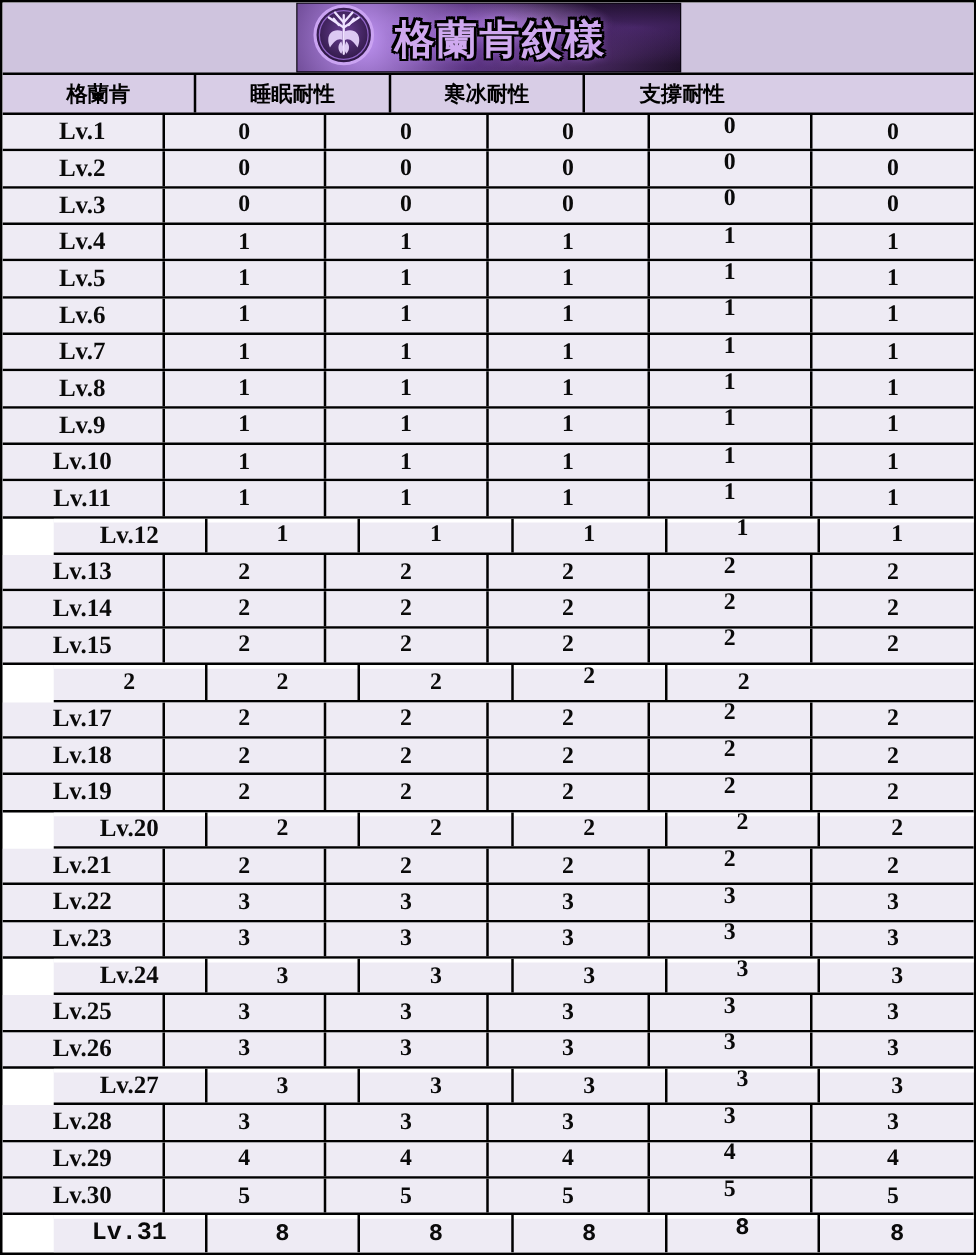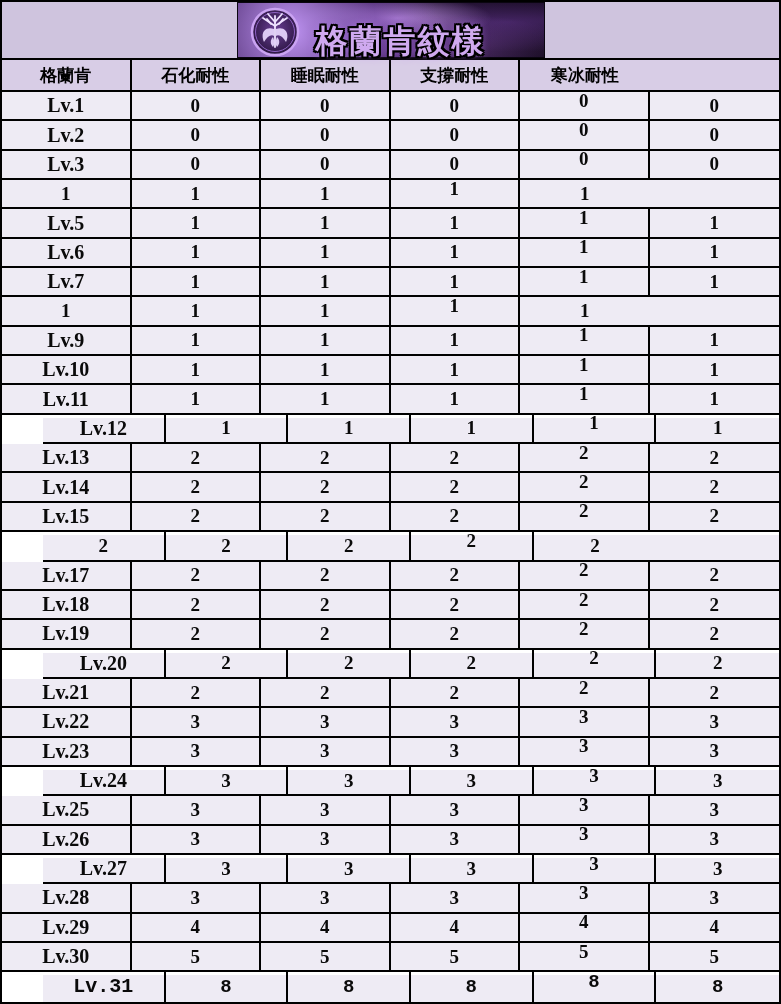--- a/index.html
+++ b/index.html
@@ -8,42 +8,42 @@
     border:2px solid #000; background:#fff; overflow:hidden;
     font-family:"Liberation Serif","DejaVu Serif",serif;
   }
   
   .banner-row {
     height:56px; background:#cfc4de; border-bottom:2px solid #000;
     display:flex; align-items:center; justify-content:center;
     position:relative; z-index:4;
   }
   .banner {
-    width:306px; height:54px; display:flex; align-items:flex-end;
+    width:306px; height:54px; display:flex; align-items:flex-start;
     background:
       radial-gradient(circle at 17% 52%, rgba(201,156,255,0.95) 0%, rgba(124,72,185,0.45) 34%, rgba(0,0,0,0) 58%),
       radial-gradient(ellipse at 52% 28%, rgba(216,168,255,0.75) 0%, rgba(0,0,0,0) 42%),
       radial-gradient(ellipse at 63% 85%, rgba(150,88,200,0.55) 0%, rgba(0,0,0,0) 55%),
       radial-gradient(ellipse at 88% 35%, rgba(96,52,140,0.65) 0%, rgba(0,0,0,0) 60%),
       linear-gradient(100deg,#241430 0%, #170b20 40%, #0e0614 100%);
     box-shadow:0 0 0 1px #0a0510;
   }
   .emblem { width:50px; height:50px; margin-left:12px; flex:0 0 auto; }
   .banner-title {
     margin-left:16px; font-size:32px; font-weight:bold; letter-spacing:2px;
     color:#cfa9ef; line-height:1; padding-top:12px; white-space:nowrap;
     text-shadow:
       -2px 0 0 #000, 2px 0 0 #000, 0 -2px 0 #000, 0 2px 0 #000,
       -2px -2px 0 #000, 2px 2px 0 #000, -2px 2px 0 #000, 2px -2px 0 #000,
       0 0 8px rgba(190,130,255,0.9);
   }
   
   .table-area { position:relative; height:942px; }
   .header-row {
-    position:relative; z-index:3; display:grid; grid-template-columns:repeat(6,1fr);
+    position:relative; z-index:3; display:grid; grid-template-columns:repeat(5,1fr);
     height:32px; box-sizing:border-box; background:#d8cde6; border-bottom:2px solid #000;
   }
   .hcell {
     display:flex; align-items:center; justify-content:center;
     border-right:2px solid #000; font-size:17px; font-weight:bold; color:#000;
   }
   .hcell:last-child { border-right:none; }
   .rows { position:relative; z-index:2; }
   .row {
     display:grid; grid-template-columns:repeat(6,1fr);
@@ -122,24 +122,23 @@
       </div>
       <div class="banner-title">格蘭肯紋樣</div>
     </div>
   </div>
 
   <div class="table-area">
 
 
     <div class="header-row" id="header-row">
         <div class="hcell">格蘭肯</div>
-        <div class="hcell">石化耐性</div>
         <div class="hcell">睡眠耐性</div>
+        <div class="hcell">寒冰耐性</div>
         <div class="hcell">支撐耐性</div>
-        <div class="hcell">寒冰耐性</div>
       </div>
     <div class="rows" id="rows">
         <div class="row">
           <div class="cell level">Lv.1</div>
           <div class="cell">
             <span>0</span>
           </div>
           <div class="cell">
             <span>0</span>
           </div>
@@ -183,20 +182,21 @@
             <span>0</span>
           </div>
           <div class="cell raised">
             <span>0</span>
           </div>
           <div class="cell">
             <span>0</span>
           </div>
         </div>
         <div class="row">
+          <div class="cell level">Lv.4</div>
           <div class="cell">
             <span>1</span>
           </div>
           <div class="cell">
             <span>1</span>
           </div>
           <div class="cell">
             <span>1</span>
           </div>
           <div class="cell raised">
@@ -254,20 +254,21 @@
             <span>1</span>
           </div>
           <div class="cell raised">
             <span>1</span>
           </div>
           <div class="cell">
             <span>1</span>
           </div>
         </div>
         <div class="row">
+          <div class="cell level">Lv.8</div>
           <div class="cell">
             <span>1</span>
           </div>
           <div class="cell">
             <span>1</span>
           </div>
           <div class="cell">
             <span>1</span>
           </div>
           <div class="cell raised">

